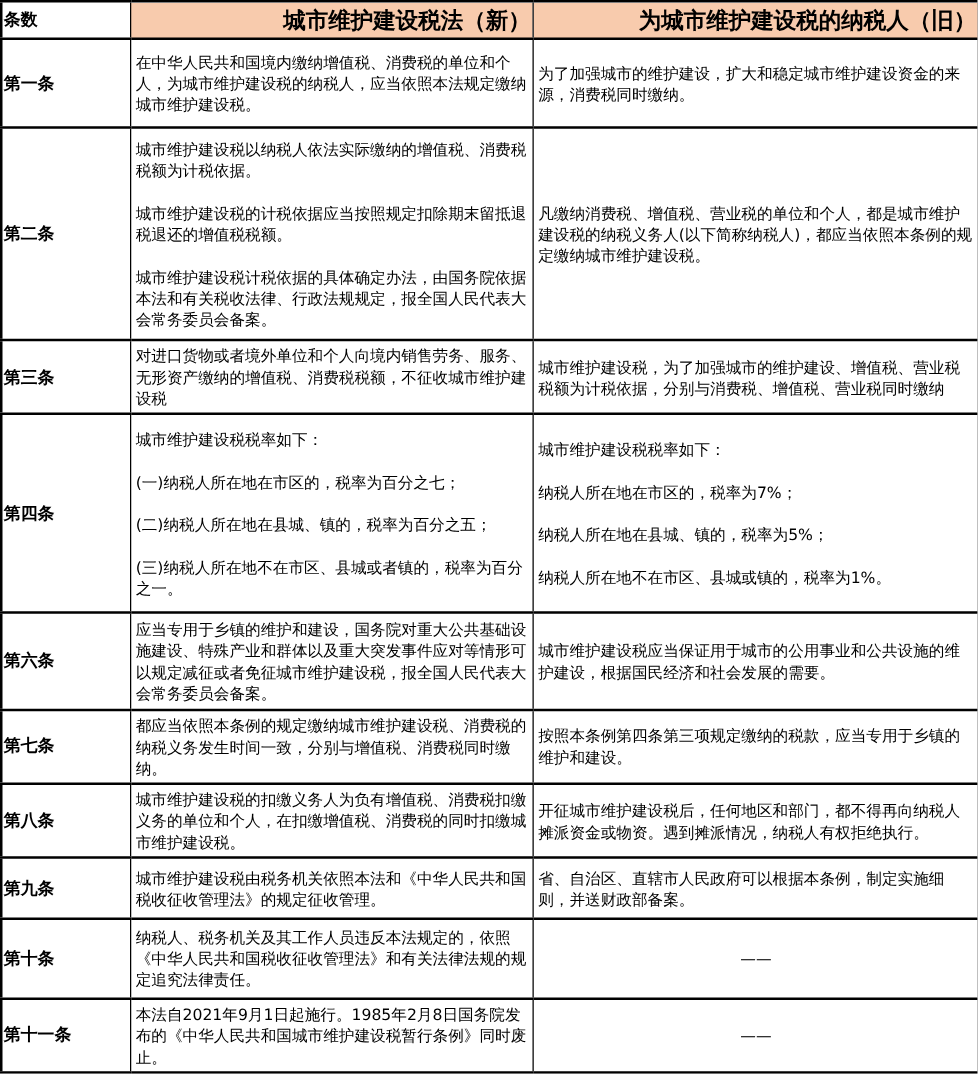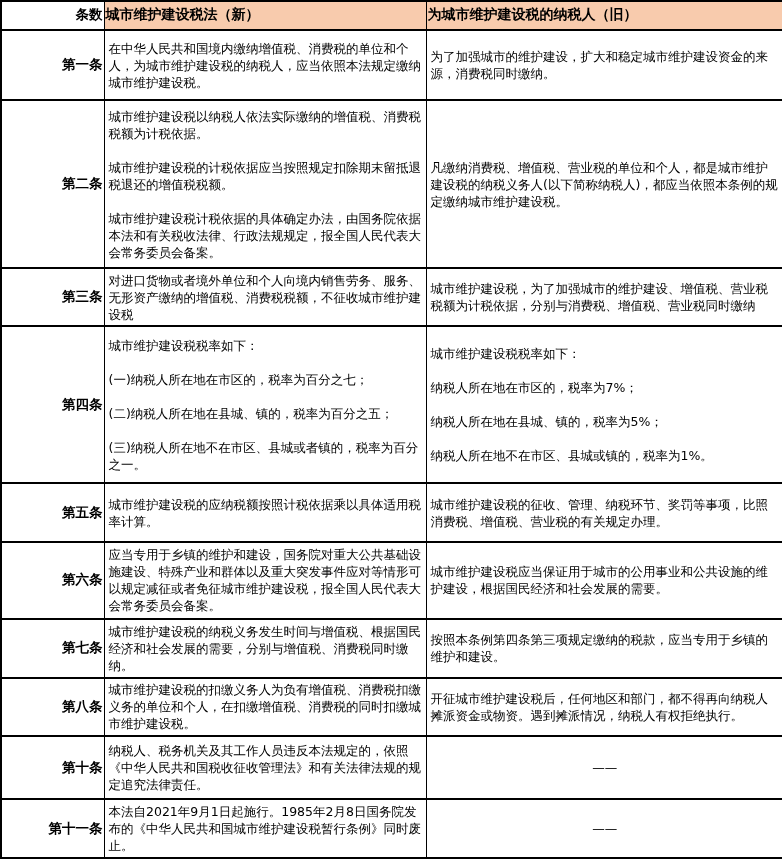--- a/index.html
+++ b/index.html
@@ -5,22 +5,22 @@
   html,body{margin:0;padding:0;background:#fff;}
   body{font-family:"DejaVu Sans","Liberation Sans",sans-serif;color:#000;}
   table{border-collapse:collapse;table-layout:fixed;width:782px;height:859px;border:2px solid #000;}
   col.c1{width:103px;}
   col.c2{width:322px;}
   col.c3{width:357px;}
   td{border-left:1px solid #000;border-right:1px solid #000;border-top:2px solid #000;border-bottom:2px solid #000;
      vertical-align:middle;overflow:hidden;}
   .title-cell{background:#F8CBAD;text-align:center;font-weight:bold;font-size:13.5px;}
   .corner-cell{background:#fff;}
-  .head-cell{background:#F8CBAD;text-align:left;font-weight:bold;font-size:14px;}
-  .no-cell{text-align:right;font-weight:bold;font-size:13.5px;background:#fff;margin-left:33px;}
+  .head-cell{background:#F8CBAD;text-align:right;font-weight:bold;font-size:18px;}
+  .no-cell{text-align:left;font-weight:bold;font-size:13.5px;background:#fff;margin-left:33px;}
   .body-cell{font-size:12.5px;line-height:17px;padding:1px 3px 1px 4px;white-space:pre-line;background:#fff;
              word-break:break-all;}
   .dash{text-align:center;white-space:normal;}
 </style>
 </head>
 <body>
 
 <table>
   <colgroup>
       <col class="c1">
@@ -69,44 +69,44 @@
 (三)纳税人所在地不在市区、县城或者镇的，税率为百分之一。</td>
     <td class="body-cell">城市维护建设税税率如下：
 
 纳税人所在地在市区的，税率为7%；
 
 纳税人所在地在县城、镇的，税率为5%；
 
 纳税人所在地不在市区、县城或镇的，税率为1%。</td>
   </tr>
 
-  <tr style="height:55px;">
-    <td class="no-cell">第五条</td>
-    <td class="body-cell">城市维护建设税的应纳税额按照计税依据乘以具体适用税率计算。</td>
-    <td class="body-cell">城市维护建设税的征收、管理、纳税环节、奖罚等事项，比照消费税、增值税、营业税的有关规定办理。</td>
-  </tr>
 
   <tr style="height:67px;">
     <td class="no-cell">第六条</td>
     <td class="body-cell">应当专用于乡镇的维护和建设，国务院对重大公共基础设施建设、特殊产业和群体以及重大突发事件应对等情形可以规定减征或者免征城市维护建设税，报全国人民代表大会常务委员会备案。</td>
     <td class="body-cell">城市维护建设税应当保证用于城市的公用事业和公共设施的维护建设，根据国民经济和社会发展的需要。</td>
   </tr>
 
   <tr style="height:55px;">
     <td class="no-cell">第七条</td>
-    <td class="body-cell">城市维护建设税的纳税义务发生时间与增值税、根据国民经济和社会发展的需要，分别与增值税、消费税同时缴纳。</td>
+    <td class="body-cell">都应当依照本条例的规定缴纳城市维护建设税、消费税的纳税义务发生时间一致，分别与增值税、消费税同时缴纳。</td>
     <td class="body-cell">按照本条例第四条第三项规定缴纳的税款，应当专用于乡镇的维护和建设。</td>
   </tr>
 
   <tr style="height:55px;">
     <td class="no-cell">第八条</td>
     <td class="body-cell">城市维护建设税的扣缴义务人为负有增值税、消费税扣缴义务的单位和个人，在扣缴增值税、消费税的同时扣缴城市维护建设税。</td>
     <td class="body-cell">开征城市维护建设税后，任何地区和部门，都不得再向纳税人摊派资金或物资。遇到摊派情况，纳税人有权拒绝执行。</td>
   </tr>
 
+  <tr style="height:45px;">
+    <td class="no-cell">第九条</td>
+    <td class="body-cell">城市维护建设税由税务机关依照本法和《中华人民共和国税收征收管理法》的规定征收管理。</td>
+    <td class="body-cell">省、自治区、直辖市人民政府可以根据本条例，制定实施细则，并送财政部备案。</td>
+  </tr>
 
   <tr style="height:59px;">
     <td class="no-cell">第十条</td>
     <td class="body-cell">纳税人、税务机关及其工作人员违反本法规定的，依照《中华人民共和国税收征收管理法》和有关法律法规的规定追究法律责任。</td>
     <td class="body-cell dash">——</td>
   </tr>
 
   <tr style="height:51px;">
     <td class="no-cell">第十一条</td>
     <td class="body-cell">本法自2021年9月1日起施行。1985年2月8日国务院发布的《中华人民共和国城市维护建设税暂行条例》同时废止。</td>

